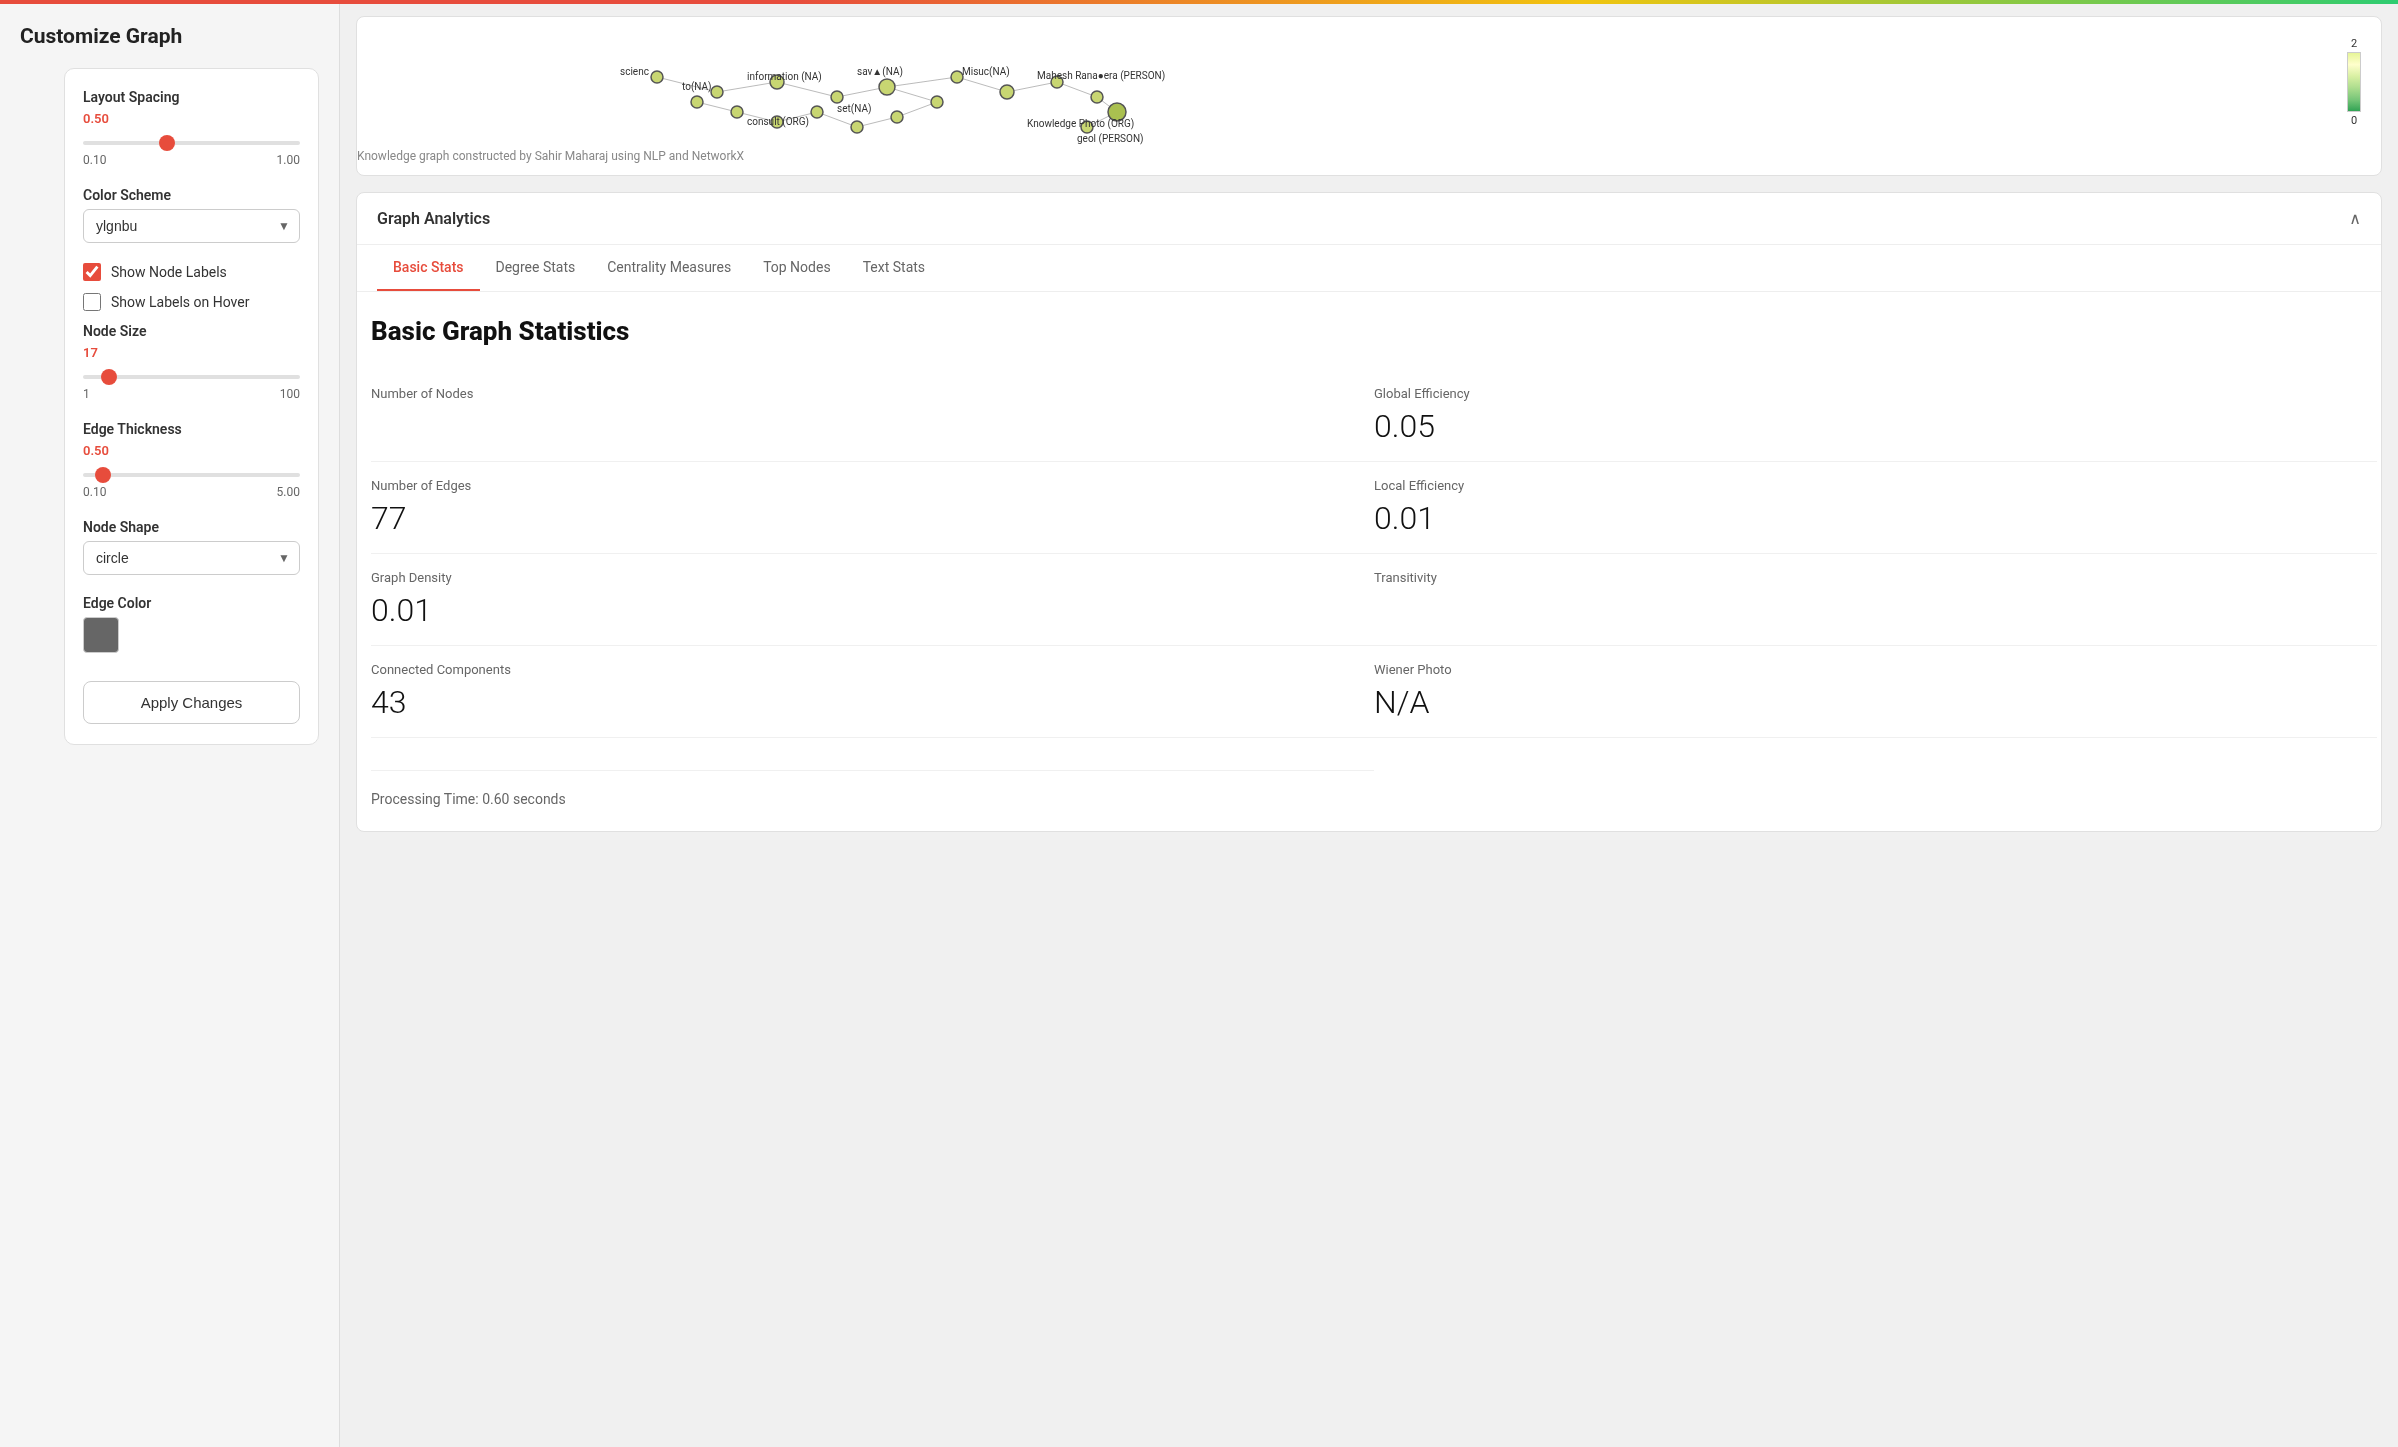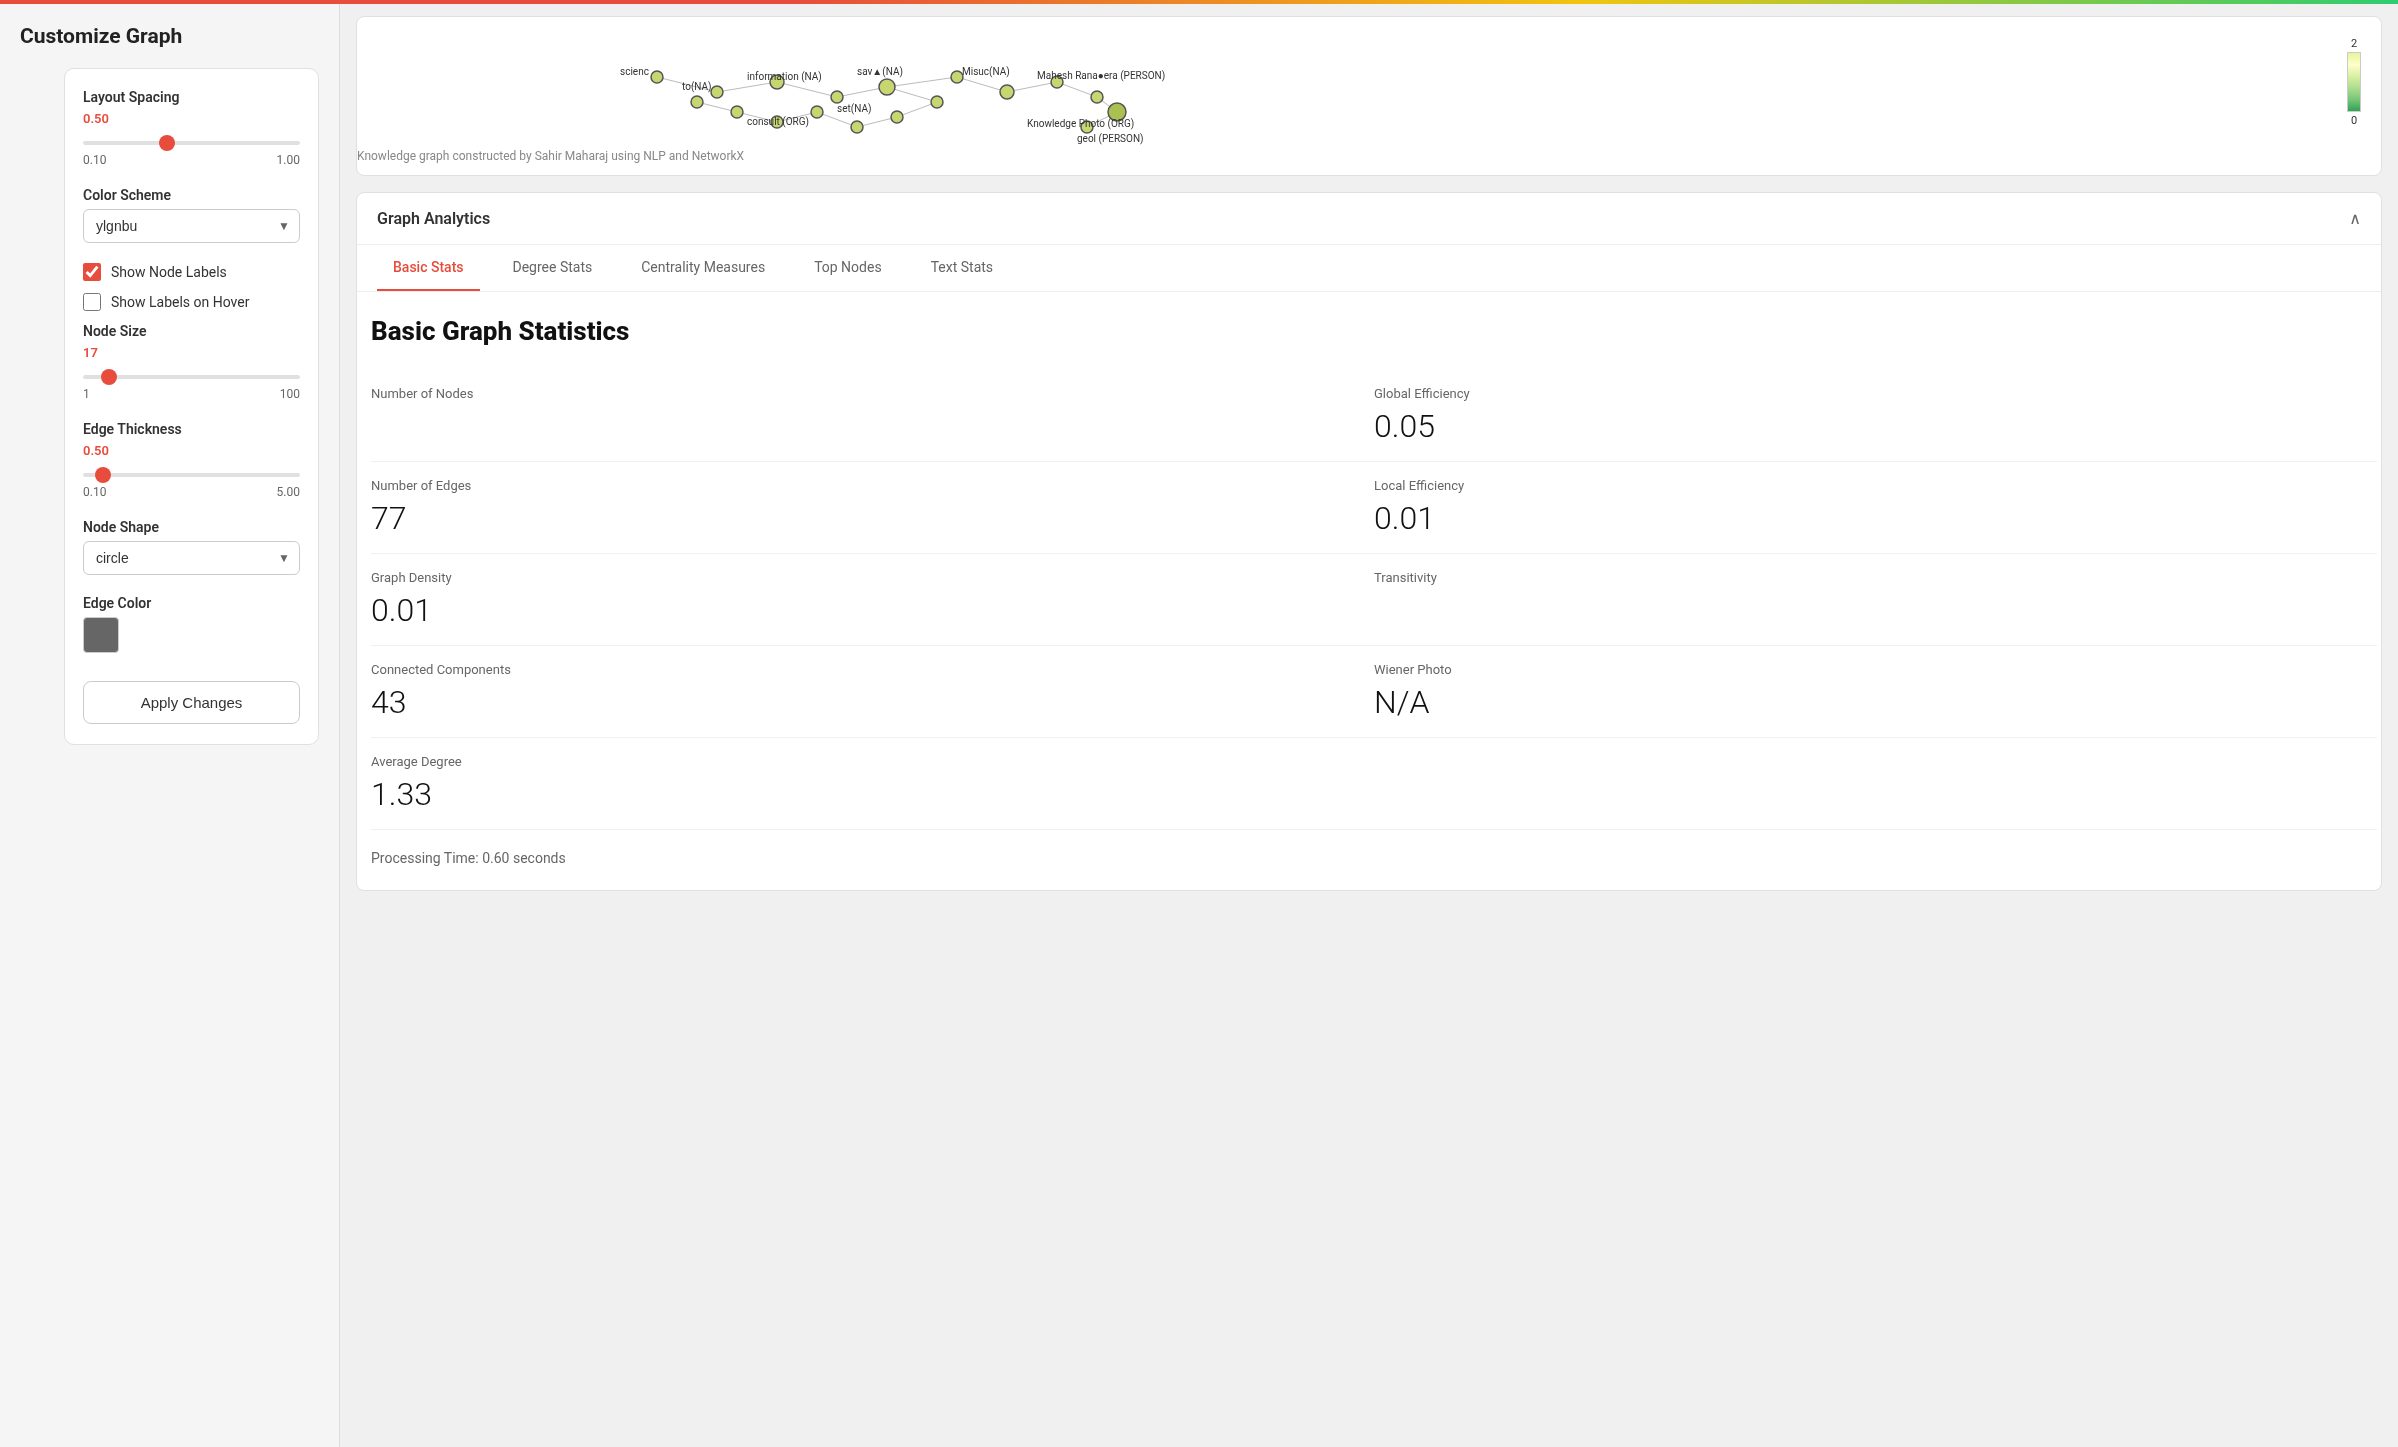--- a/index.html
+++ b/index.html
@@ -246,21 +246,21 @@
     .collapse-btn {
       background: none;
       border: none;
       cursor: pointer;
       font-size: 16px;
       color: #666;
     }
 
     .tabs {
       display: flex;
-      gap: 17px;
+      gap: 0;
       padding: 0 20px;
       border-bottom: 1px solid #eee;
     }
 
     .tab {
       padding: 14px 16px;
       font-size: 14px;
       cursor: pointer;
       color: #666;
       border-bottom: 2px solid transparent;
@@ -529,24 +529,20 @@
 
         <div class="stat-item">
           <div class="stat-label">Connected Components</div>
           <div class="stat-value">43</div>
         </div>
         <div class="stat-item">
           <div class="stat-label">Wiener Photo</div>
           <div class="stat-value">N/A</div>
         </div>
 
-        <div class="stat-item">
-          <div class="stat-label">Average Degree</div>
-          <div class="stat-value">1.33</div>
-        </div>
         <div class="stat-item"></div>
       </div>
 
       <div class="processing-time">Processing Time: 0.60 seconds</div>
     </div>
   </div>
 
 </main>
 
 </body></html>

